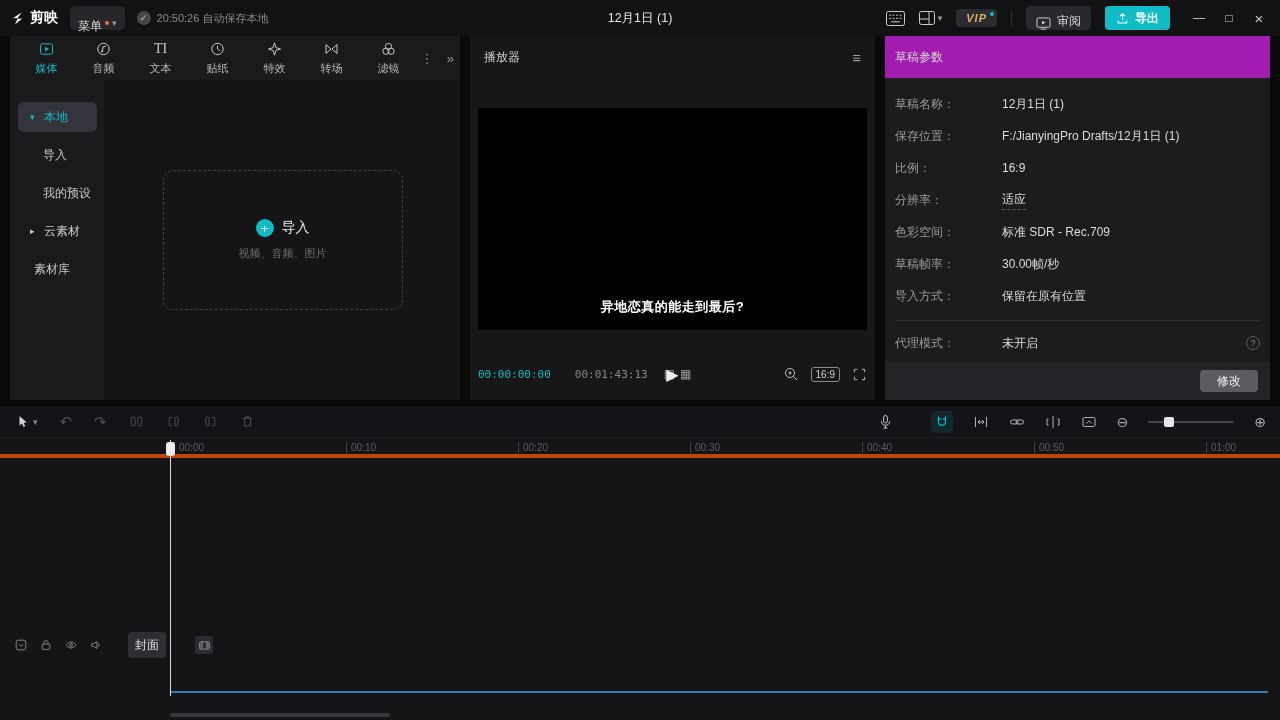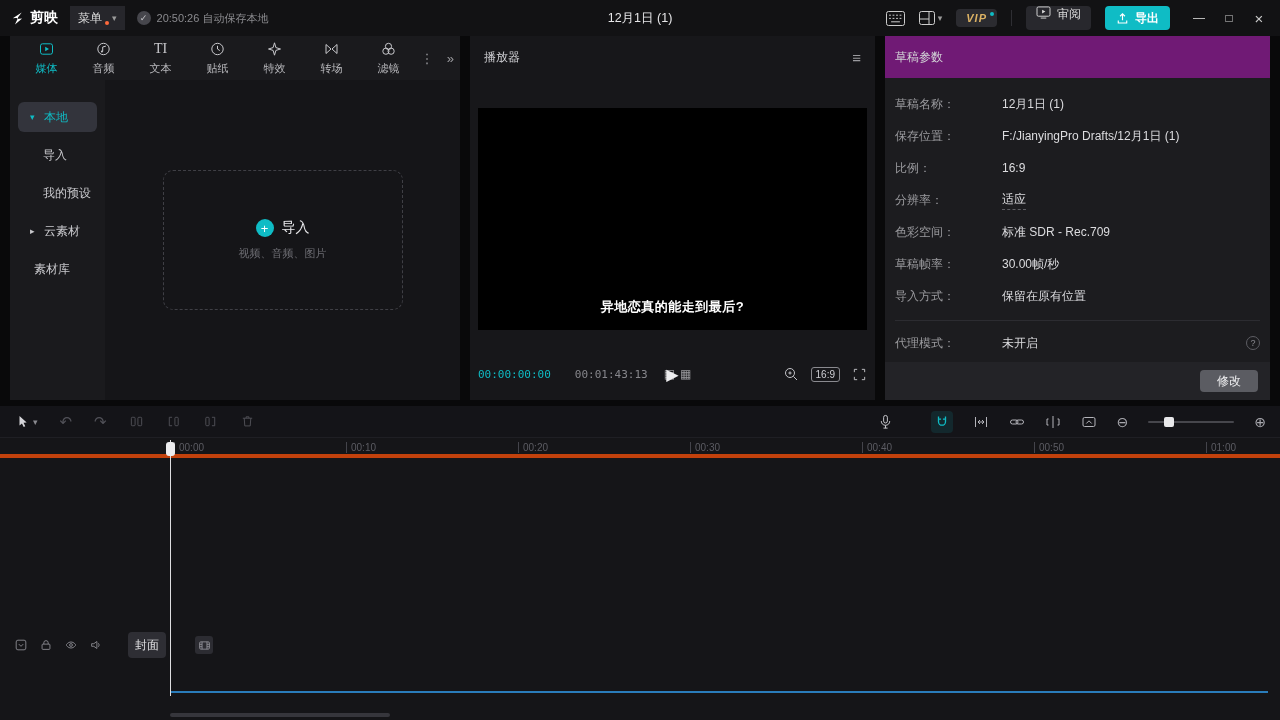--- a/index.html
+++ b/index.html
@@ -6,33 +6,33 @@
   html,body{width:1280px;height:720px;background:#09090a;font-family:"Liberation Sans",sans-serif;color:#cccccc;overflow:hidden}
   :root{--accent:#0fbcc5;--panel:#1a1a1d;--panel2:#17171a;--dim:#9a9a9e}
   .icon{display:inline-flex;align-items:center;justify-content:center;line-height:1}
   svg{display:block}
   button{font-family:inherit;cursor:default}
 
   
   .titlebar{position:absolute;left:0;top:0;width:1280px;height:36px;background:#121214;display:flex;align-items:center}
   .tb-left{display:flex;align-items:center;gap:12px;padding-left:10px}
   .logo{display:flex;align-items:center;gap:5px;color:#ffffff;font-weight:bold;font-size:14px}
-  .menu-btn{background:#26262b;border:none;color:#dddddd;font-size:12px;height:22px;border-radius:0;padding:12px 8px;display:flex;align-items:center;gap:3px}
+  .menu-btn{background:#26262b;border:none;color:#dddddd;font-size:12px;height:22px;border-radius:5px;padding:12px 8px;display:flex;align-items:flex-start;gap:3px}
   .menu-dot{width:4px;height:4px;border-radius:50%;background:#ff6a3c;align-self:flex-start;margin-top:3px}
   .menu-chev{font-size:9px;color:#9a9a9a}
   .autosave{display:flex;align-items:center;gap:6px;color:#8a8a8e;font-size:11px}
   .check-circle{width:14px;height:14px;border-radius:50%;background:#46464c;color:#c5c5c9;font-size:9px;display:inline-flex;align-items:center;justify-content:center}
   .tb-center{position:absolute;left:50%;top:0;height:36px;transform:translateX(-50%);display:flex;align-items:center;font-size:12.5px;color:#e6e6e8}
   .tb-right{margin-left:auto;display:flex;align-items:center;gap:14px;padding-right:6px}
   .tb-icon{color:#b5b5b9}
   .layout-group{display:flex;align-items:center;gap:3px;color:#b5b5b9}
   .vip-badge{position:relative;background:#2b2b30;border-radius:4px;padding:3px 10px;font-size:11px;font-weight:bold;font-style:italic;color:#dcb264;letter-spacing:1px}
   .vip-dot{position:absolute;top:3px;right:3px;width:4px;height:4px;border-radius:50%;background:var(--accent)}
   .tb-divider{width:1px;height:16px;background:#2e2e33}
-  .review-btn{background:#28282d;border:none;border-radius:4px;height:24px;padding:0 10px;font-size:12px;color:#dddddd;display:flex;align-items:flex-start;gap:6px}
+  .review-btn{background:#28282d;border:none;border-radius:4px;height:24px;padding:0 10px;font-size:12px;color:#dddddd;display:flex;align-items:flex-end;gap:6px}
   .export-btn{background:var(--accent);border:none;border-radius:4px;height:24px;padding:0 11px;font-size:12px;color:#ffffff;display:flex;align-items:center;gap:6px;font-weight:bold}
   .win-controls{display:flex;align-items:center}
   .win-btn{width:30px;height:36px;display:flex;align-items:center;justify-content:center;color:#cccccc;font-size:12px;background:transparent;border:none}
 
   
   .panel-media{position:absolute;left:10px;top:36px;width:450px;height:364px;background:var(--panel);display:flex;flex-direction:column}
   .tabs{height:44px;display:flex;align-items:center;padding-left:8px;flex:none}
   .tab{width:57px;display:flex;flex-direction:column;align-items:center;gap:3px;color:#b8b8bc;font-size:11px;background:transparent;border:none}
   .tab .icon{height:18px;color:#c9c9cd}
   .tab.active{color:var(--accent)}
@@ -60,21 +60,21 @@
   .player-controls{position:absolute;left:8px;right:8px;top:324px;height:28px;display:flex;align-items:center}
   .time-cur{color:var(--accent);font-family:"DejaVu Sans Mono",monospace;font-size:11px}
   .time-total{color:#87878c;font-family:"DejaVu Sans Mono",monospace;font-size:11px;margin-left:24px}
   .mini-icons{display:flex;gap:5px;margin-left:16px;color:#9a9a9e;font-size:12px}
   .play-btn{position:absolute;left:50%;transform:translateX(-50%);background:none;border:none;color:#ededef;font-size:16px}
   .pc-right{margin-left:auto;display:flex;align-items:center;gap:12px;color:#c3c3c8}
   .ratio-box{border:1px solid #8a8a8f;border-radius:3px;font-size:10px;padding:1px 4px;color:#cfcfd4;background:none}
 
   
   .panel-params{position:absolute;left:885px;top:36px;width:385px;height:364px;background:#1c1c1f;display:flex;flex-direction:column}
-  .params-header{height:42px;background:#701a75;display:flex;align-items:center;padding:0 10px;font-size:12px;color:#d2d2d6;flex:none}
+  .params-header{height:42px;background:#a21caf;display:flex;align-items:center;padding:0 10px;font-size:12px;color:#d2d2d6;flex:none}
   .params-body{flex:1;padding:10px 10px 0;font-size:12px}
   .param-row{display:flex;height:32px;align-items:center}
   .param-label{width:107px;color:var(--dim);flex:none}
   .param-value{color:#dcdcdf}
   .value-link{border-bottom:1px dashed #5c5c62;padding-bottom:1px}
   .params-divider{height:1px;background:#2c2c31;margin:8px 0 6px}
   .help-circle{margin-left:auto;width:14px;height:14px;border-radius:50%;border:1px solid #5e5e64;color:#8a8a90;font-size:9px;display:inline-flex;align-items:center;justify-content:center;background:none}
   .params-footer{height:38px;background:#232327;display:flex;align-items:center;justify-content:flex-end;padding-right:12px;flex:none}
   .modify-btn{background:#5b5c62;color:#f0f0f2;border:none;border-radius:4px;height:22px;padding:0 17px;font-size:12px}
 

